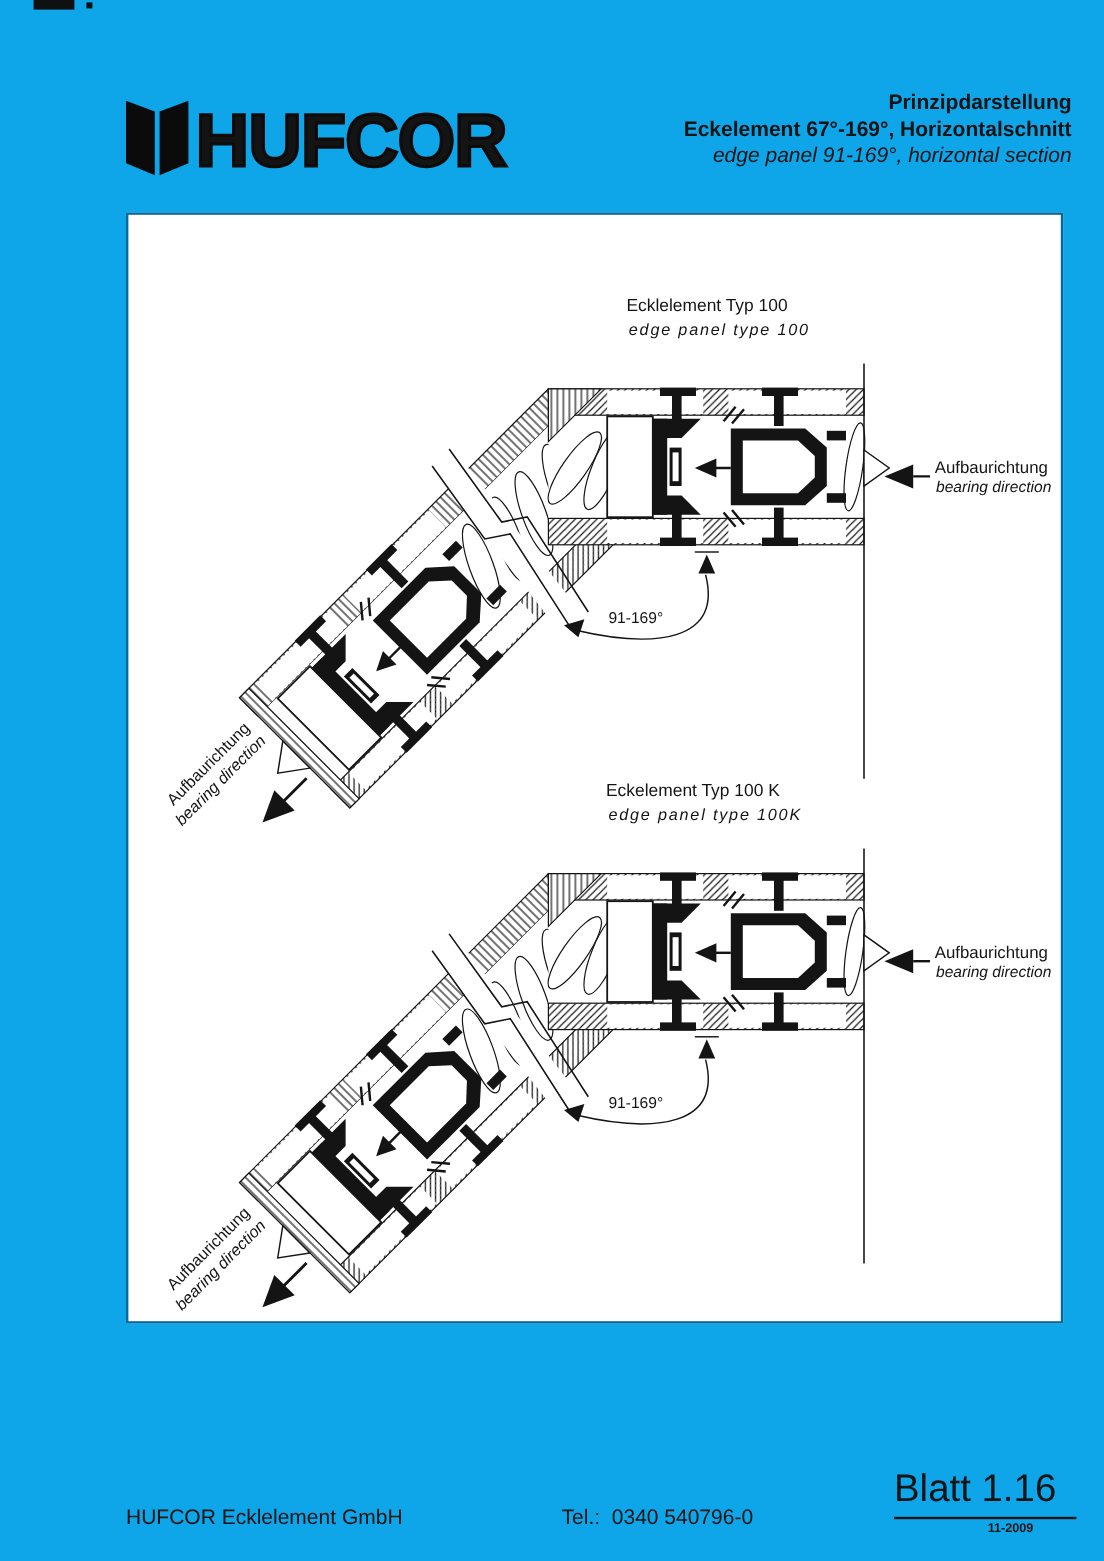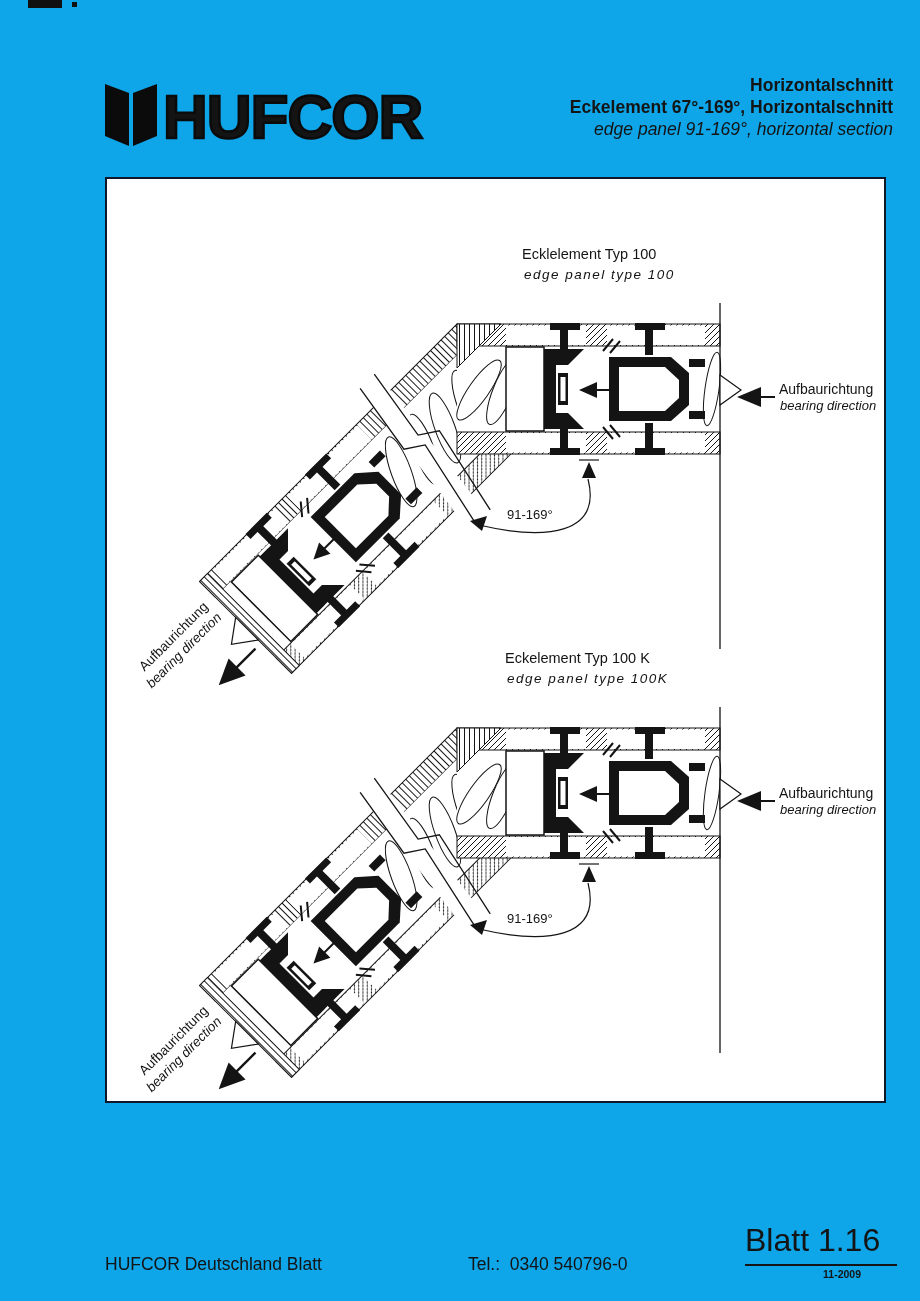--- a/index.html
+++ b/index.html
@@ -6,21 +6,21 @@
   .page{position:relative;width:920px;height:1301px;background:#0ea5e9;overflow:hidden;
         font-family:"Liberation Sans", sans-serif;color:#141414;}
   .scan-mark{position:absolute;background:#101010;}
   
   .logo-svg{position:absolute;left:103px;top:74px;overflow:visible;}
   .title-block{position:absolute;left:430px;top:74px;width:463px;text-align:right;line-height:22px;}
   .title-block .t1,.title-block .t2{font-weight:bold;font-size:17.5px;}
   .title-block .t3{font-style:italic;font-size:17.5px;}
   
   .main-box{position:absolute;left:105px;top:177px;width:781px;height:926px;
-            border:2px solid #0f172a;box-sizing:border-box;background:#fff;padding-left:15px;}
+            border:2px solid #0369a1;box-sizing:border-box;background:#fff;padding-left:15px;}
   .drawing{position:absolute;left:0;}
   svg text{font-family:"Liberation Sans", sans-serif;fill:#141414;}
   .dt{font-size:14.5px;}
   .ds{font-size:13.5px;font-style:italic;letter-spacing:1.5px;}
   .lbl{font-size:14px;}
   .lbl-i{font-size:13px;font-style:italic;}
   .diag{font-size:13.5px;}
   .diag-i{font-size:13.5px;font-style:italic;}
   .ang{font-size:13px;}
   
@@ -41,21 +41,21 @@
 
   <svg class="logo-svg" width="350" height="82" viewBox="0 0 350 82">
     <g>
       <polygon points="2,10 26,19 26,72 2,62" fill="#0b0b0b"></polygon>
       <polygon points="30,19 54,10 54,62 30,72" fill="#0b0b0b"></polygon>
     </g>
     <text x="60" y="64" font-size="62" font-weight="bold" letter-spacing="-1" fill="#0b0b0b" stroke="#0b0b0b" stroke-width="2.5">HUFCOR</text>
   </svg>
 
   <div class="title-block">
-    <div class="t1">Horizontalschnitt</div>
+    <div class="t1">Prinzipdarstellung</div>
     <div class="t2">Eckelement 67°-169°, Horizontalschnitt</div>
     <div class="t3">edge panel 91-169°, horizontal section</div>
   </div>
 
   <div class="main-box">
 
     <svg class="drawing" style="top:50px" width="777" height="470" viewBox="0 0 777 470">
       <defs>
         <pattern id="hd" width="6" height="6" patternUnits="userSpaceOnUse">
           <rect width="6" height="6" fill="#fff"></rect>
@@ -246,21 +246,21 @@
       <g>
         <path d="M630,168 L654,158 V178 Z" fill="#141414"></path>
         <line x1="654" y1="168" x2="668" y2="168" stroke="#141414" stroke-width="2"></line>
         <text class="lbl" x="672" y="165">Aufbaurichtung</text>
         <text class="lbl-i" x="673" y="181">bearing direction</text>
       </g>
     </svg>
   </div>
 
   <div class="footer-col footer-left">
-    <div>HUFCOR Deutschland Blatt</div>
+    <div>HUFCOR Ecklelement GmbH</div>
     
     
   </div>
 
   <div class="footer-col footer-mid">
     <div>Tel.:  0340 540796-0</div>
     
     
   </div>
 

